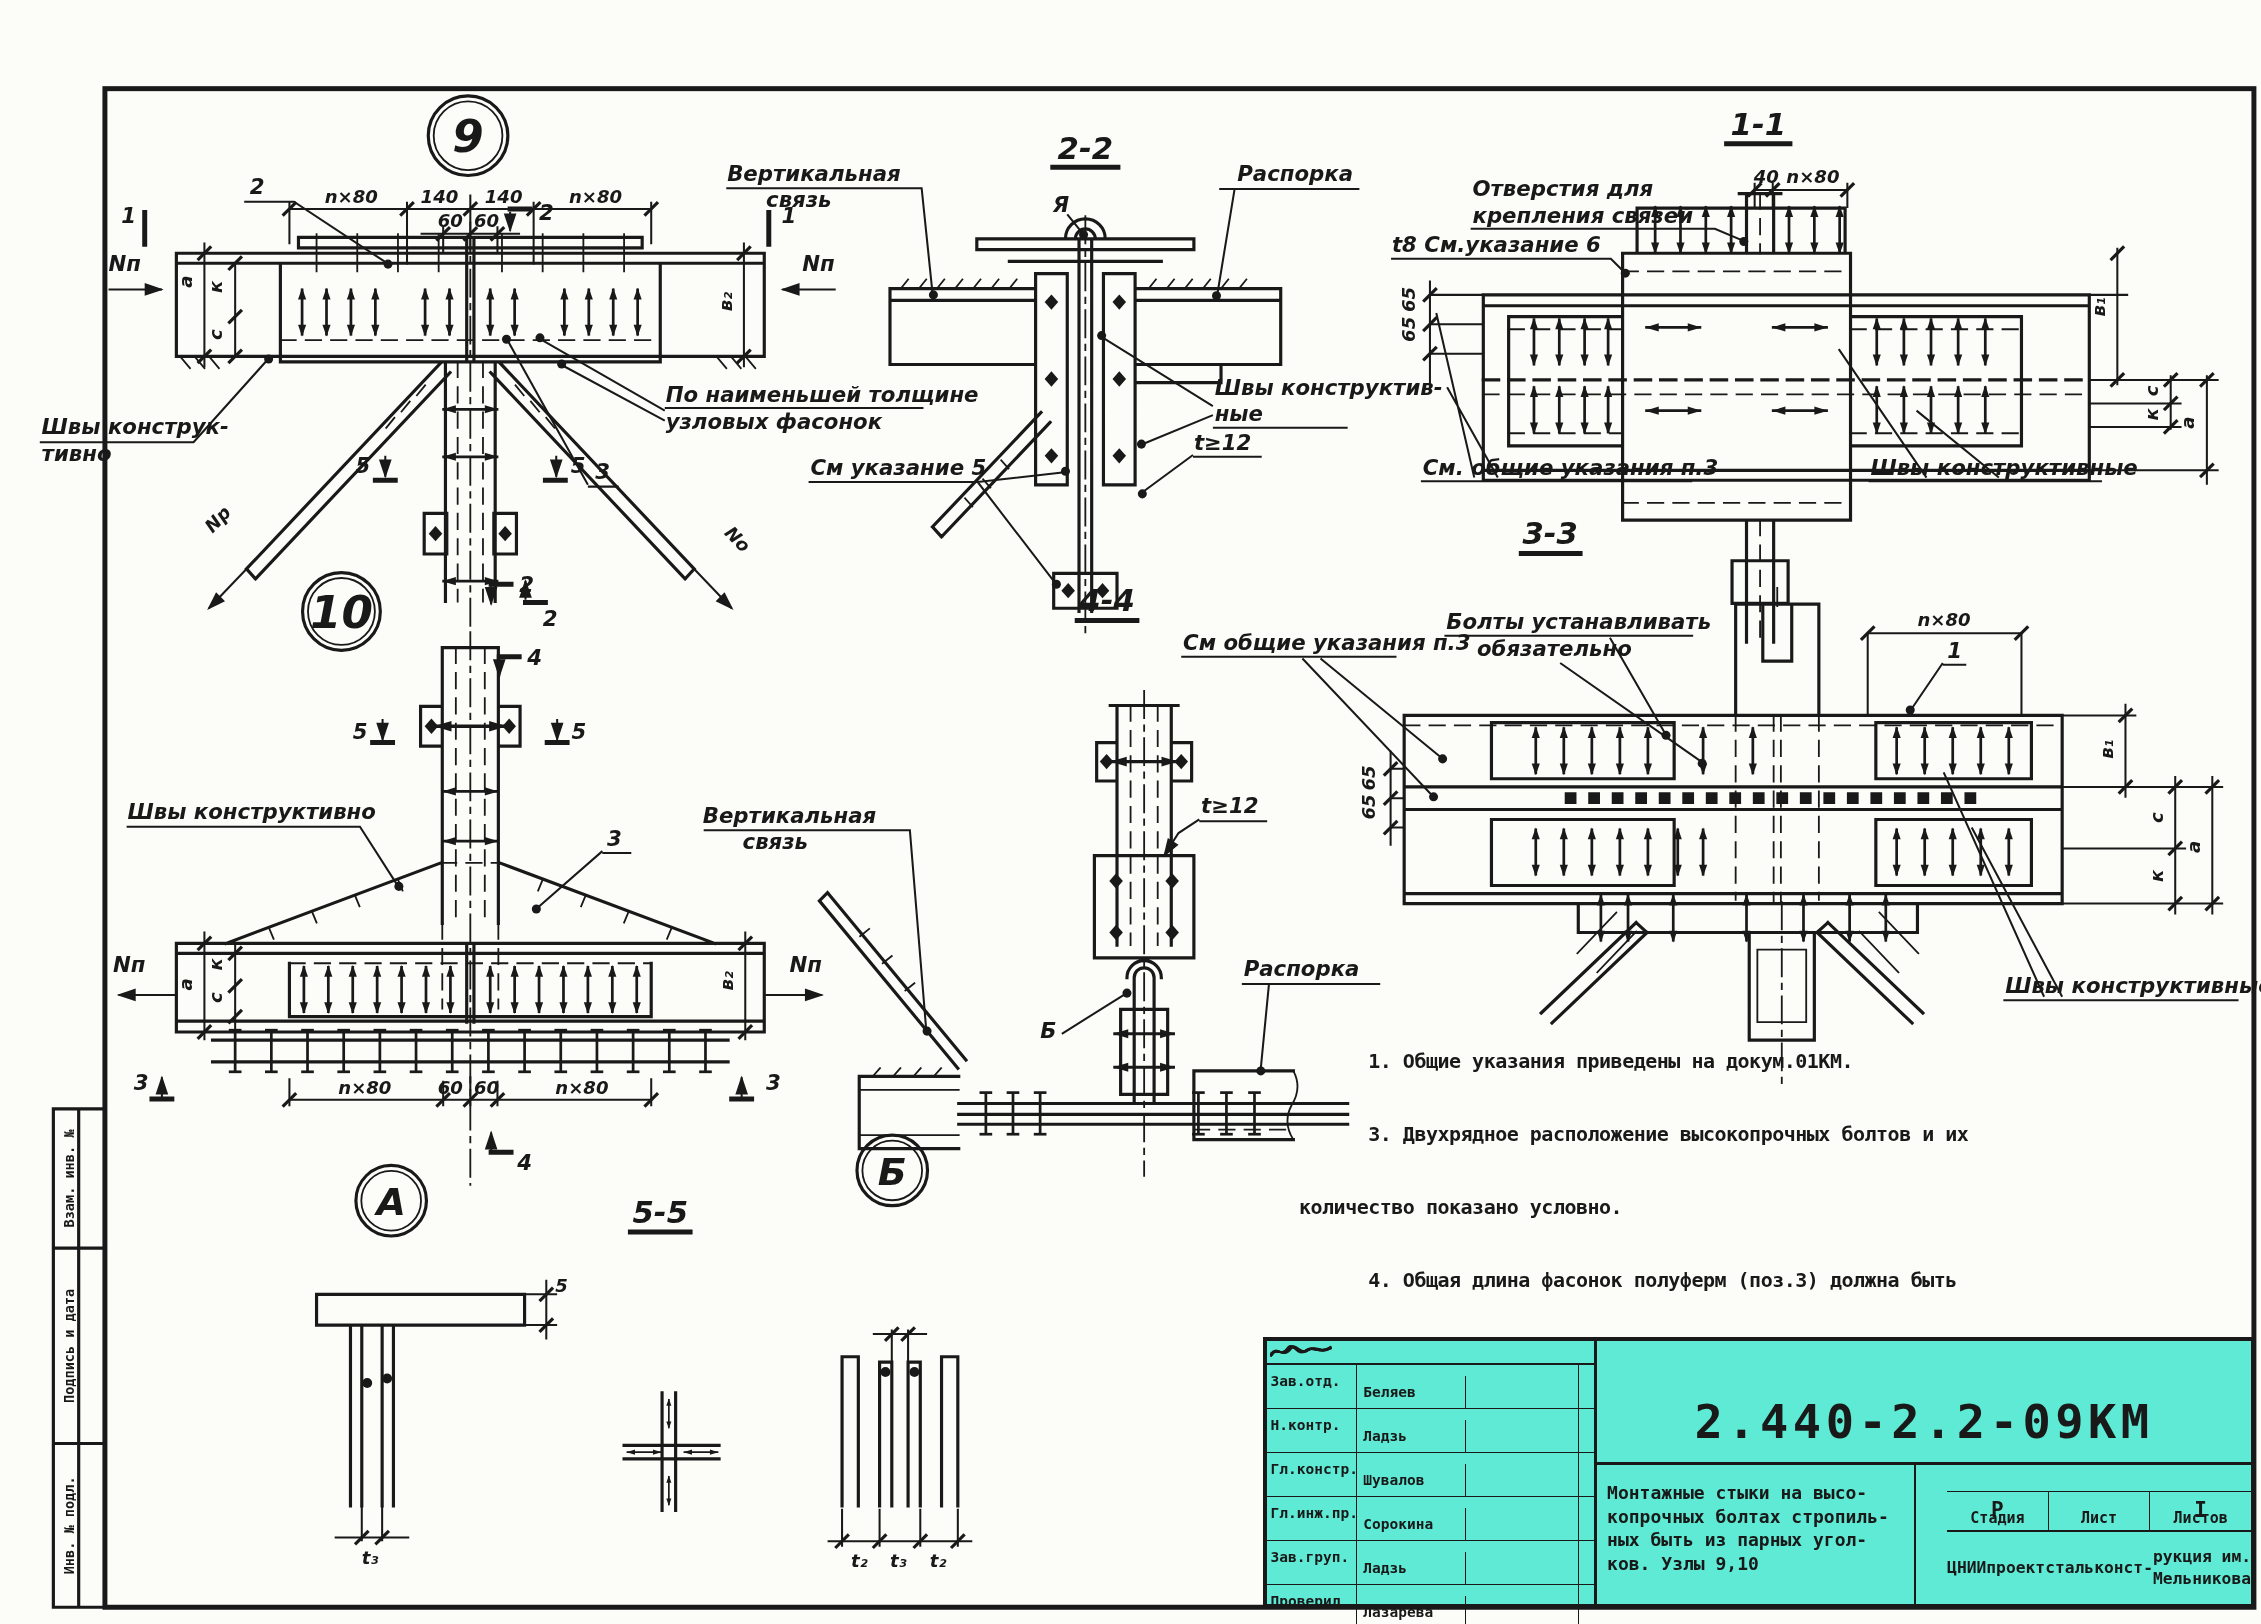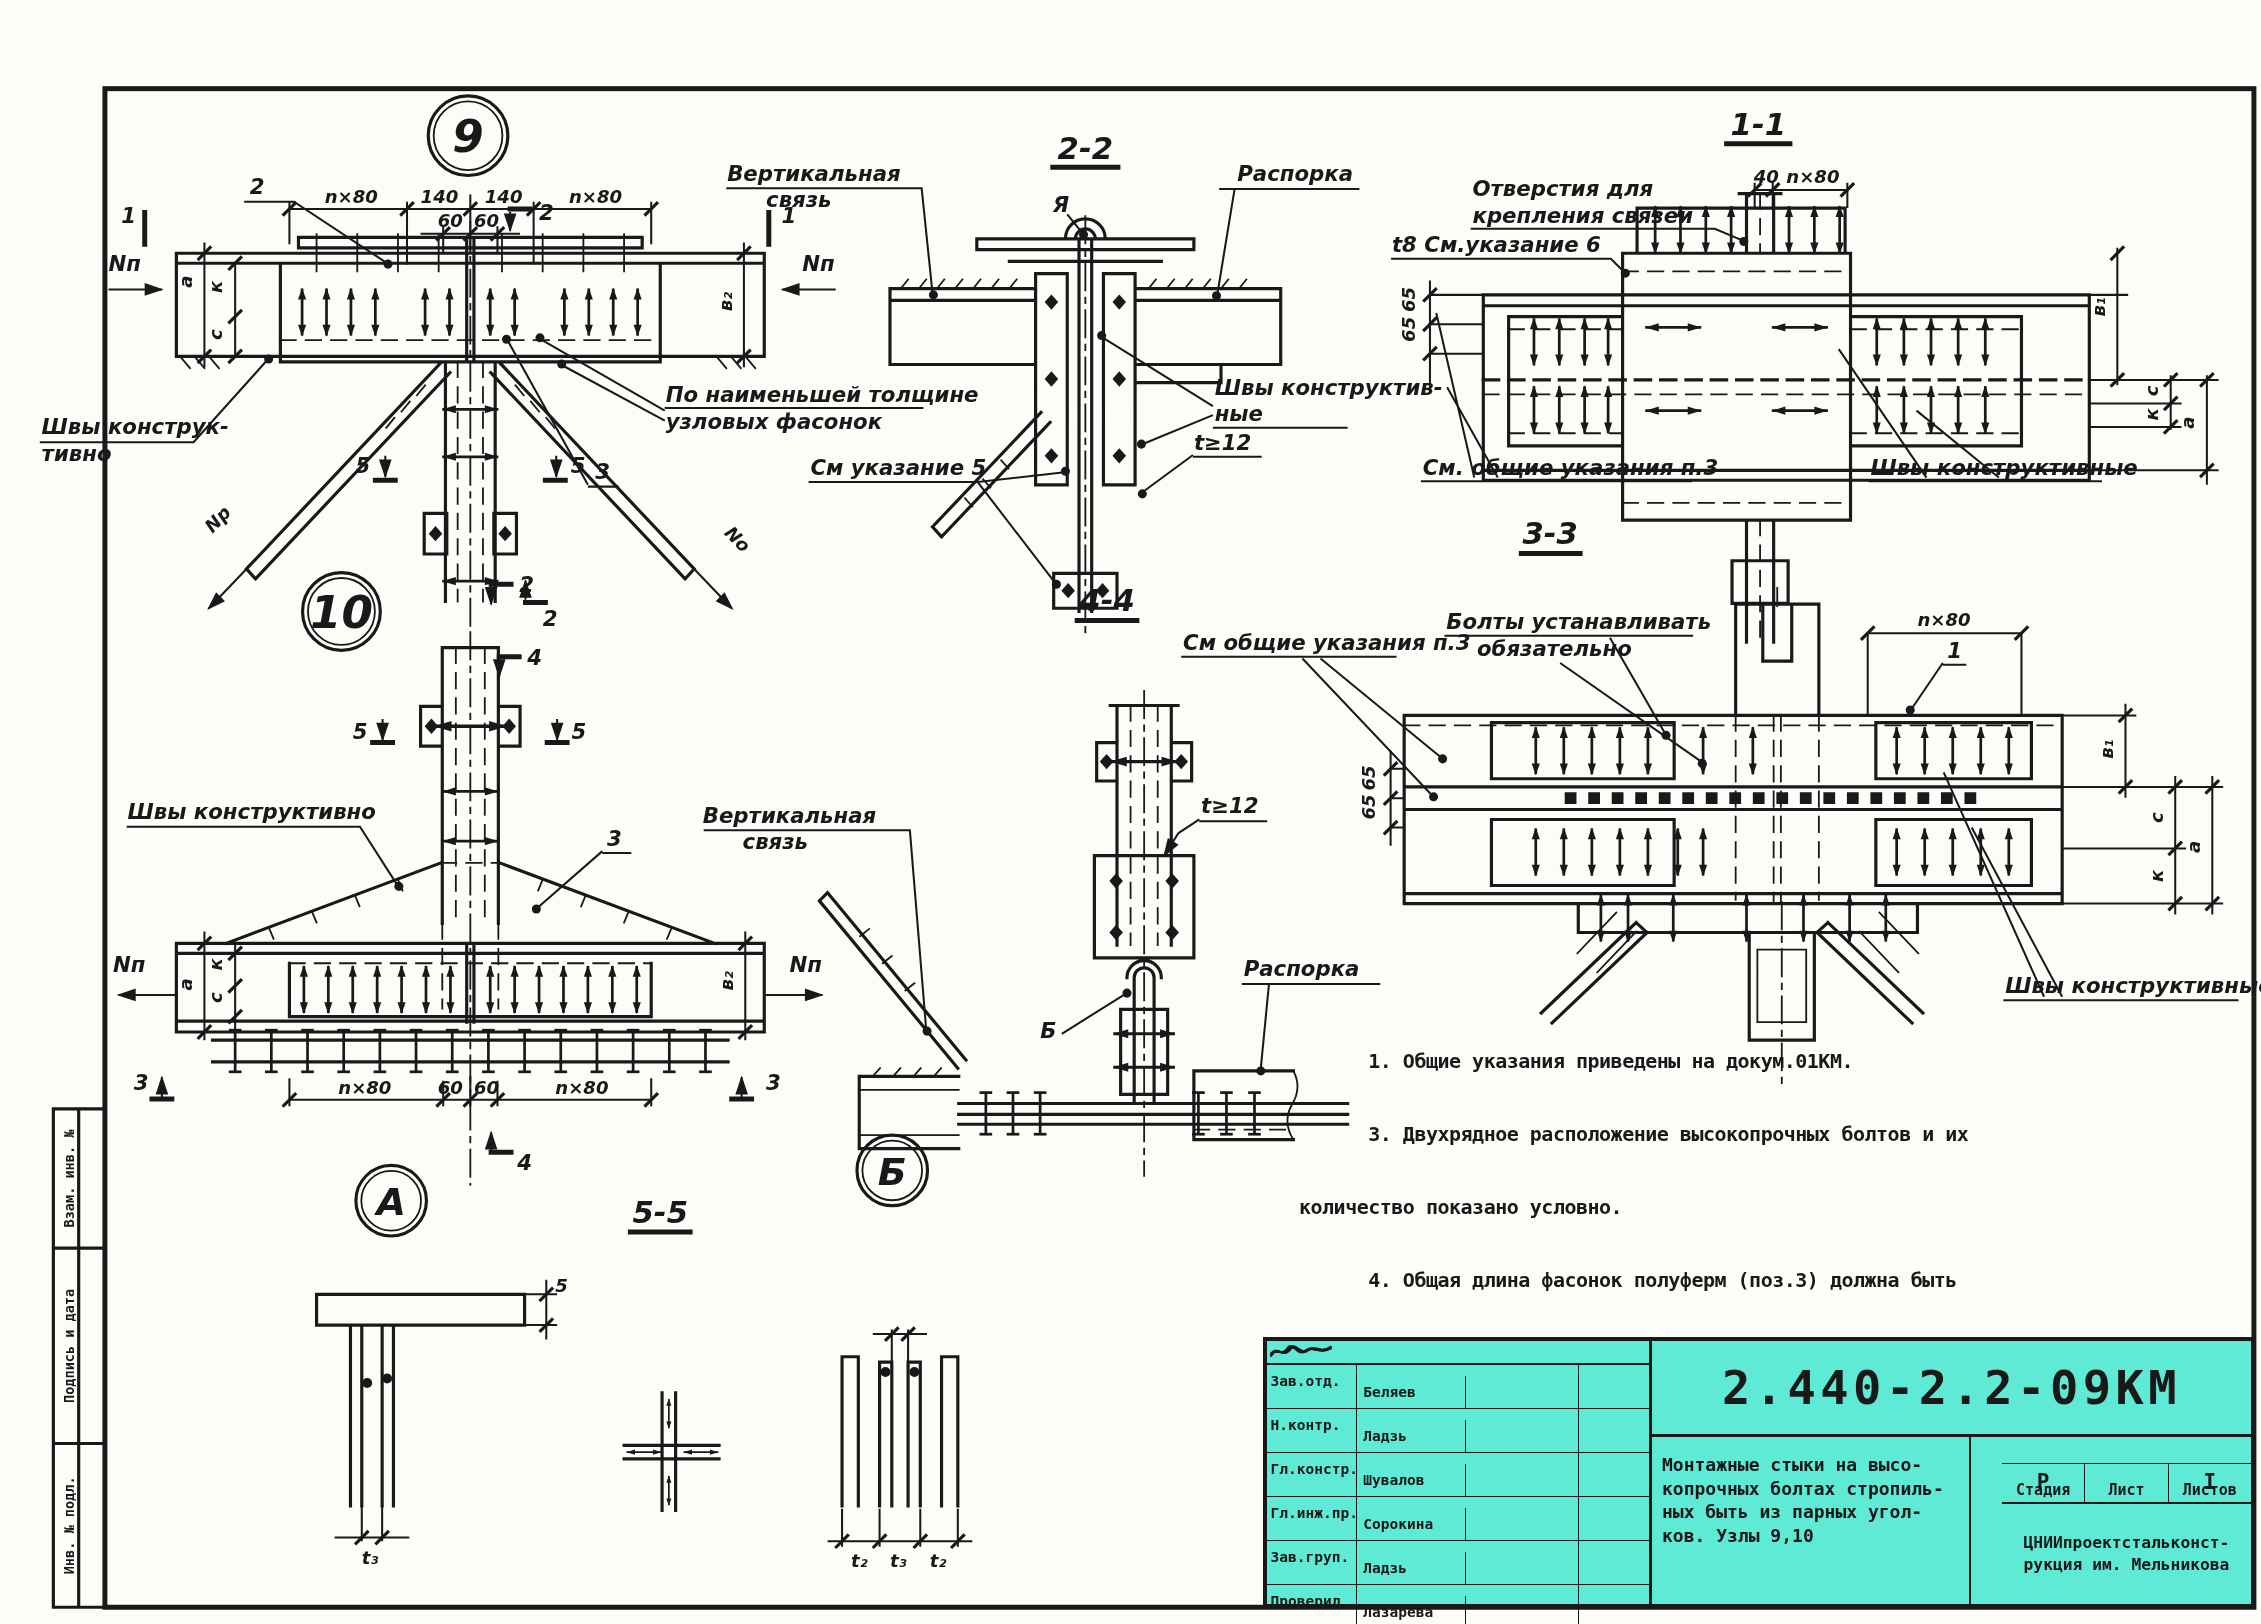--- a/index.html
+++ b/index.html
@@ -33,36 +33,36 @@
   .tb-row-empty{flex:0 0 23.5px;border-bottom:2.7px solid #191919;}
   .c-role{width:90px;border-right:1.8px solid #191919;box-sizing:border-box;
           font:700 14.5px/32px "DejaVu Sans Mono",monospace;padding-left:3.6px;white-space:nowrap;overflow:hidden;}
   .c-name{width:109px;border-right:1.8px solid #191919;box-sizing:border-box;
           font:700 14.5px/32px "DejaVu Sans Mono",monospace;padding-left:6.3px;white-space:nowrap;overflow:hidden;margin-top:11px;}
   .c-sig{width:113px;border-right:1.8px solid #191919;box-sizing:border-box;display:flex;align-items:center;justify-content:center;}
   .c-x{flex:1;}
   .sigsvg{width:68px;height:21px;}
   .sigsvg path{stroke:#191919;stroke-width:4;fill:none;}
   .tb-right{flex:1;display:flex;flex-direction:column;}
-  .tb-doc{height:96px;border-bottom:3.6px solid #191919;box-sizing:border-box;display:flex;
+  .tb-doc{height:84px;border-bottom:3.6px solid #191919;box-sizing:border-box;display:flex;
           align-items:center;justify-content:center;
-          font:700 47px "DejaVu Sans Mono",monospace;letter-spacing:4.5px;}
+          font:700 47px "DejaVu Sans Mono",monospace;letter-spacing:4.5px;margin-top:40px;}
   .tb-lower{flex:1;display:flex;gap:31px;}
   .tb-title{width:319px;border-right:2.7px solid #191919;box-sizing:border-box;
             font:700 18px/23.5px "DejaVu Sans Mono",monospace;padding:16.3px 4.5px 0 10px;}
   .tb-rightcol{flex:1;display:flex;flex-direction:column;}
   .tb-stagehead{display:flex;height:26px;border-bottom:1.8px solid #191919;}
   .tb-stagehead div{flex:1;border-right:1.8px solid #191919;box-sizing:border-box;
       font:700 15px/26px "DejaVu Sans Mono",monospace;text-align:center;margin-top:40px;}
   .tb-stagehead div:last-child{border-right:none;}
   .tb-stageval{display:flex;height:38px;border-bottom:2.7px solid #191919;}
   .tb-stageval div{flex:1;border-right:1.8px solid #191919;box-sizing:border-box;
       font:700 21px/36px "DejaVu Sans Mono",monospace;text-align:center;}
   .tb-stageval div:last-child{border-right:none;}
-  .tb-org{flex:1;display:flex;flex-direction:column;align-items:center;justify-content:center;
+  .tb-org{flex:1;display:flex;flex-direction:row;align-items:center;justify-content:center;
       font:700 16.3px/22px "DejaVu Sans Mono",monospace;}
 </style>
 </head>
 <body>
 
 <div class="sheet">
 
 <svg width="2272" height="1624" viewBox="0 0 5024 3591">
 <defs>
   <g id="bv">

